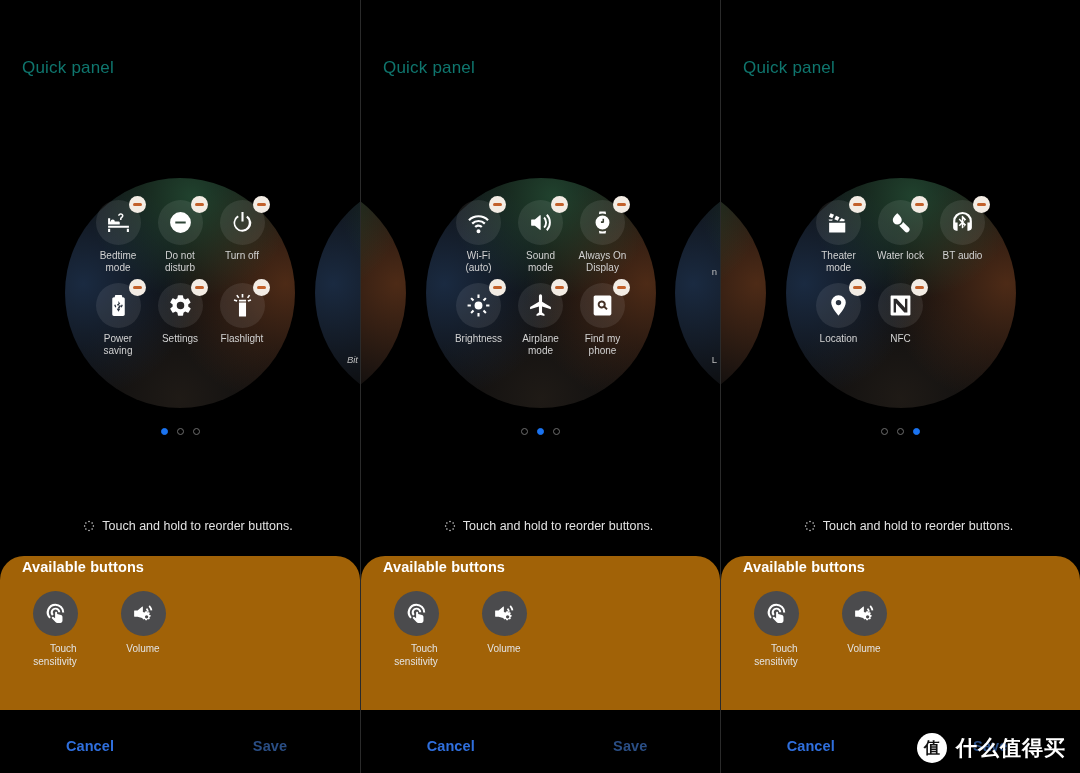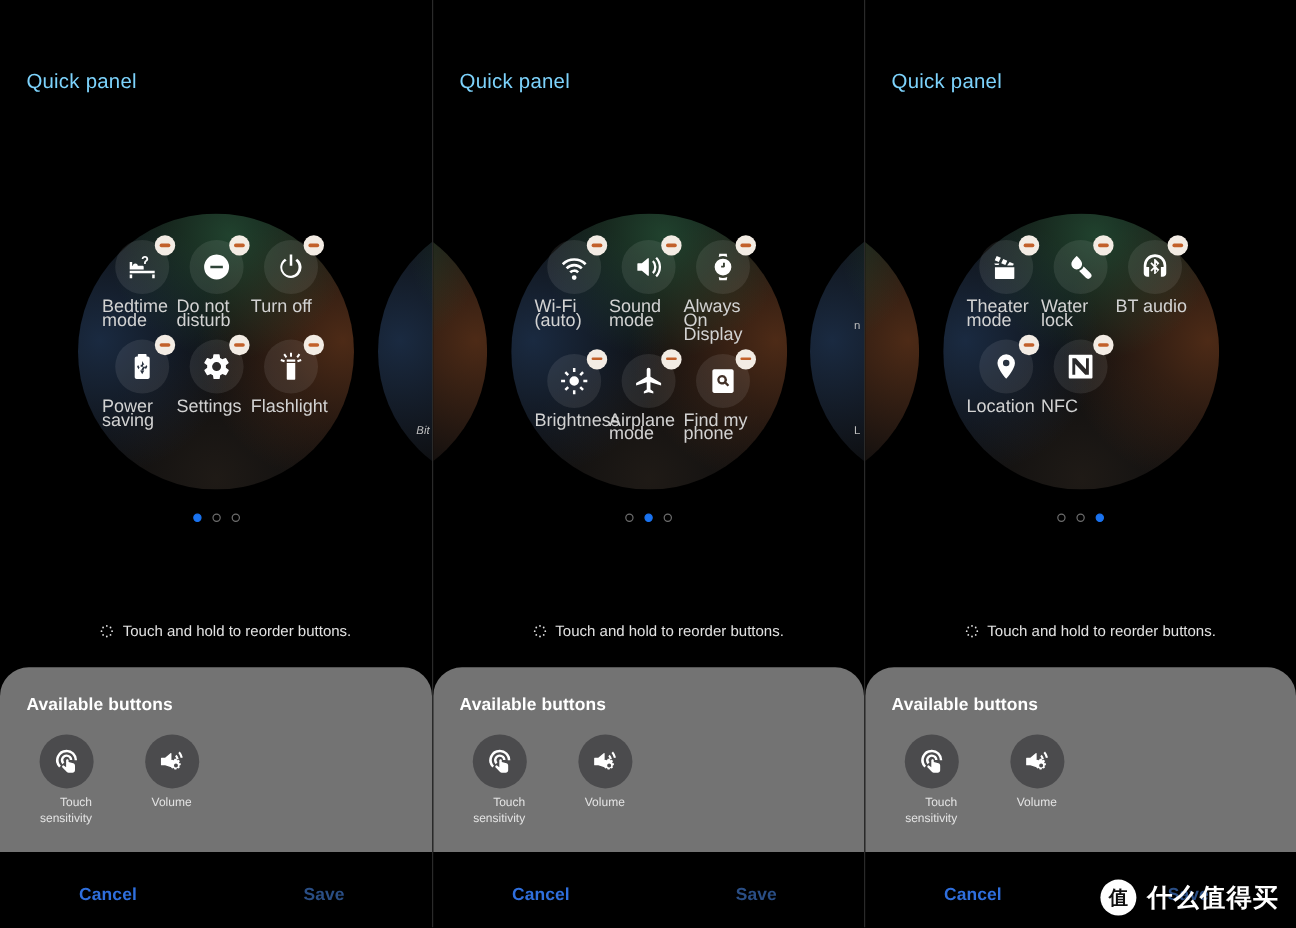--- a/index.html
+++ b/index.html
@@ -20,21 +20,21 @@
     position:relative;
     width:360px; height:773px;
     background:#000;
     overflow:hidden;
     flex:0 0 360px;
   }
   .panel + .panel{ border-left:1px solid #2a2a2a; }
 
   .panel-title{
     position:absolute; left:22px; top:58px;
-    font-size:17px; color:#7dd3fc; letter-spacing:.2px;
+    font-size:17px; color:#0f766e; letter-spacing:.2px;
     white-space:nowrap;
   }
 
   
   .watch-wrap{
     position:absolute; left:0; right:0; top:178px;
     height:230px;
   }
   .watch{
     position:absolute; left:50%; top:0;
@@ -86,22 +86,22 @@
     width:17px; height:17px; border-radius:50%;
     background:#f3ece4;
     display:flex; align-items:center; justify-content:center;
   }
   .badge i{
     display:block; width:9px; height:2.4px; border-radius:2px;
     background:#c2602a;
   }
   .tile-lab{
     margin-top:5px;
-    font-size:15px; line-height:11.5px;
-    color:#d2d2d2; 
+    font-size:10px; line-height:11.5px;
+    color:#d2d2d2; text-align:center;
     width:66px;
     white-space:pre-line;
   }
 
   
   .ghost-frag{
     position:absolute;
     font-size:9.5px; color:#bdbdbd;
   }
 
@@ -121,23 +121,23 @@
     position:absolute; left:0; right:0; top:519px;
     display:flex; align-items:center; justify-content:center; gap:7px;
     font-size:12.5px; color:#e2e2e2;padding-left:16px;
   }
   .hint svg{ width:12px; height:12px; display:block; }
 
   
   .card{
     position:absolute; left:0; right:0; bottom:63px;
     height:154px;
-    background:#737373;
+    background:#a16207;
     border-radius:24px 24px 0 0;
-    padding:24px 22px 0 22px;
+    padding:3px 22px 0 22px;
   }
   .card-title{
     font-size:14.5px; font-weight:bold; color:#ffffff;
     letter-spacing:.1px;
   }
   .card-row{
     margin-top:16px;
     display:flex; gap:22px;
   }
   .avail{

